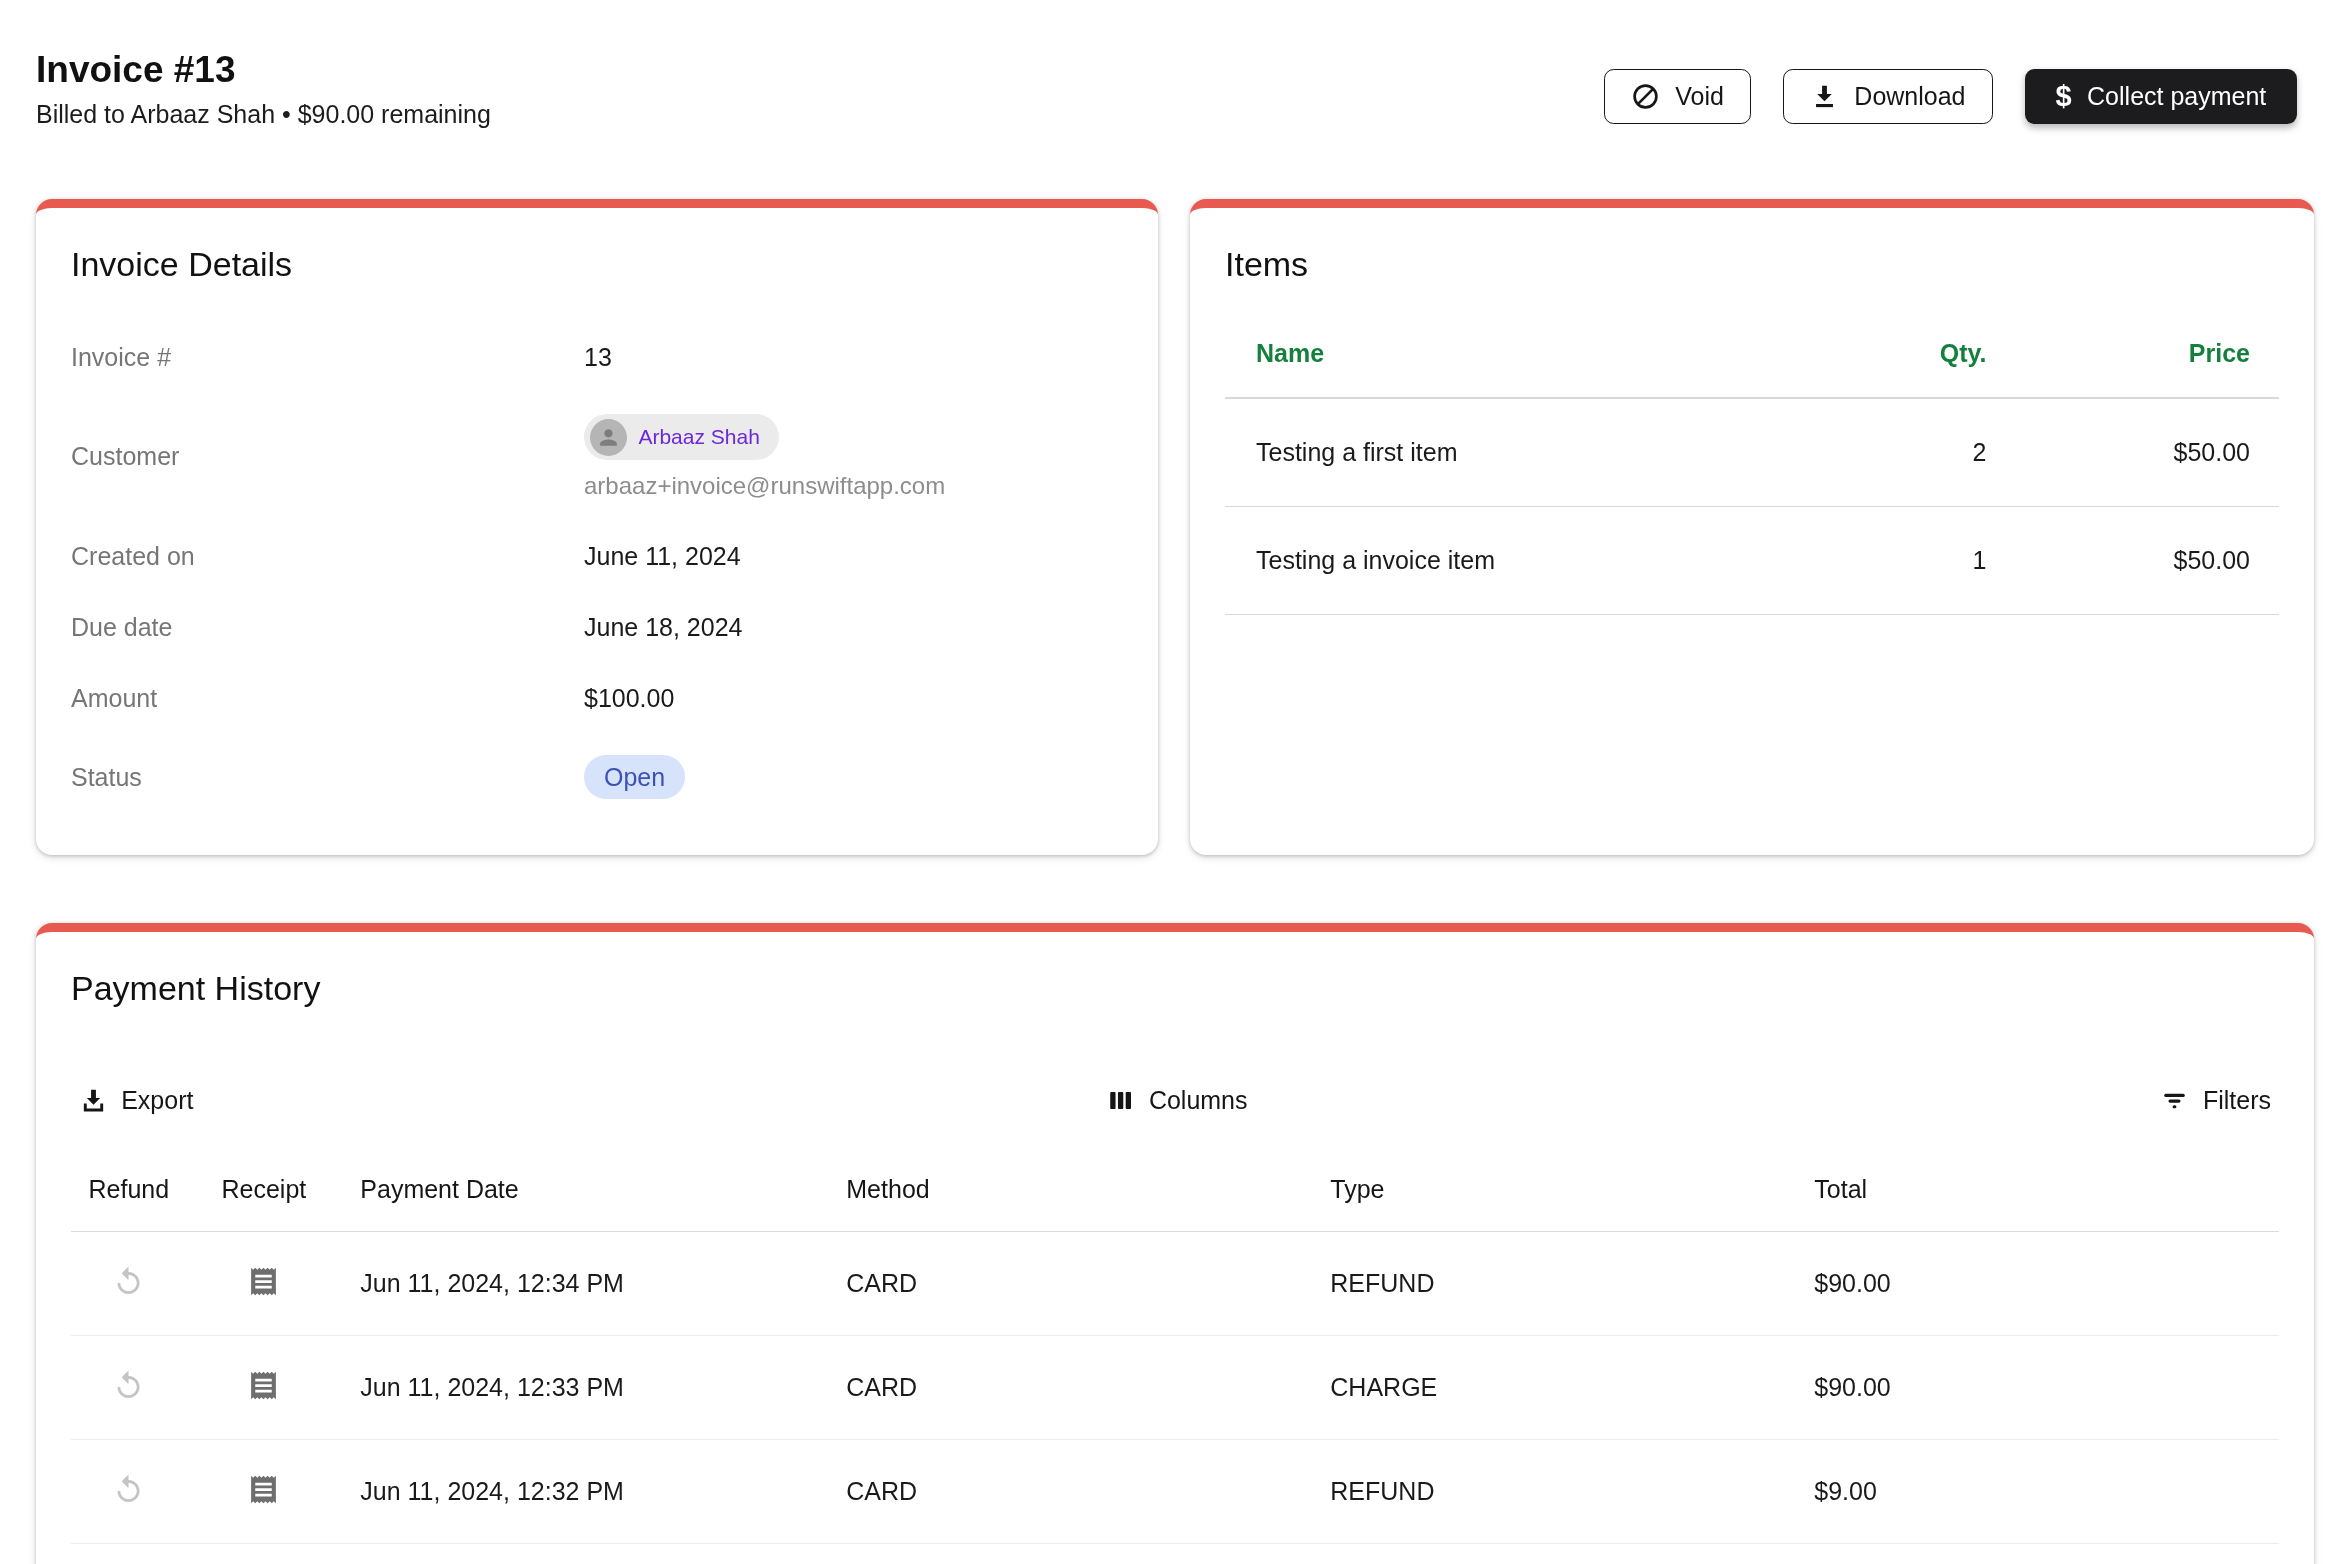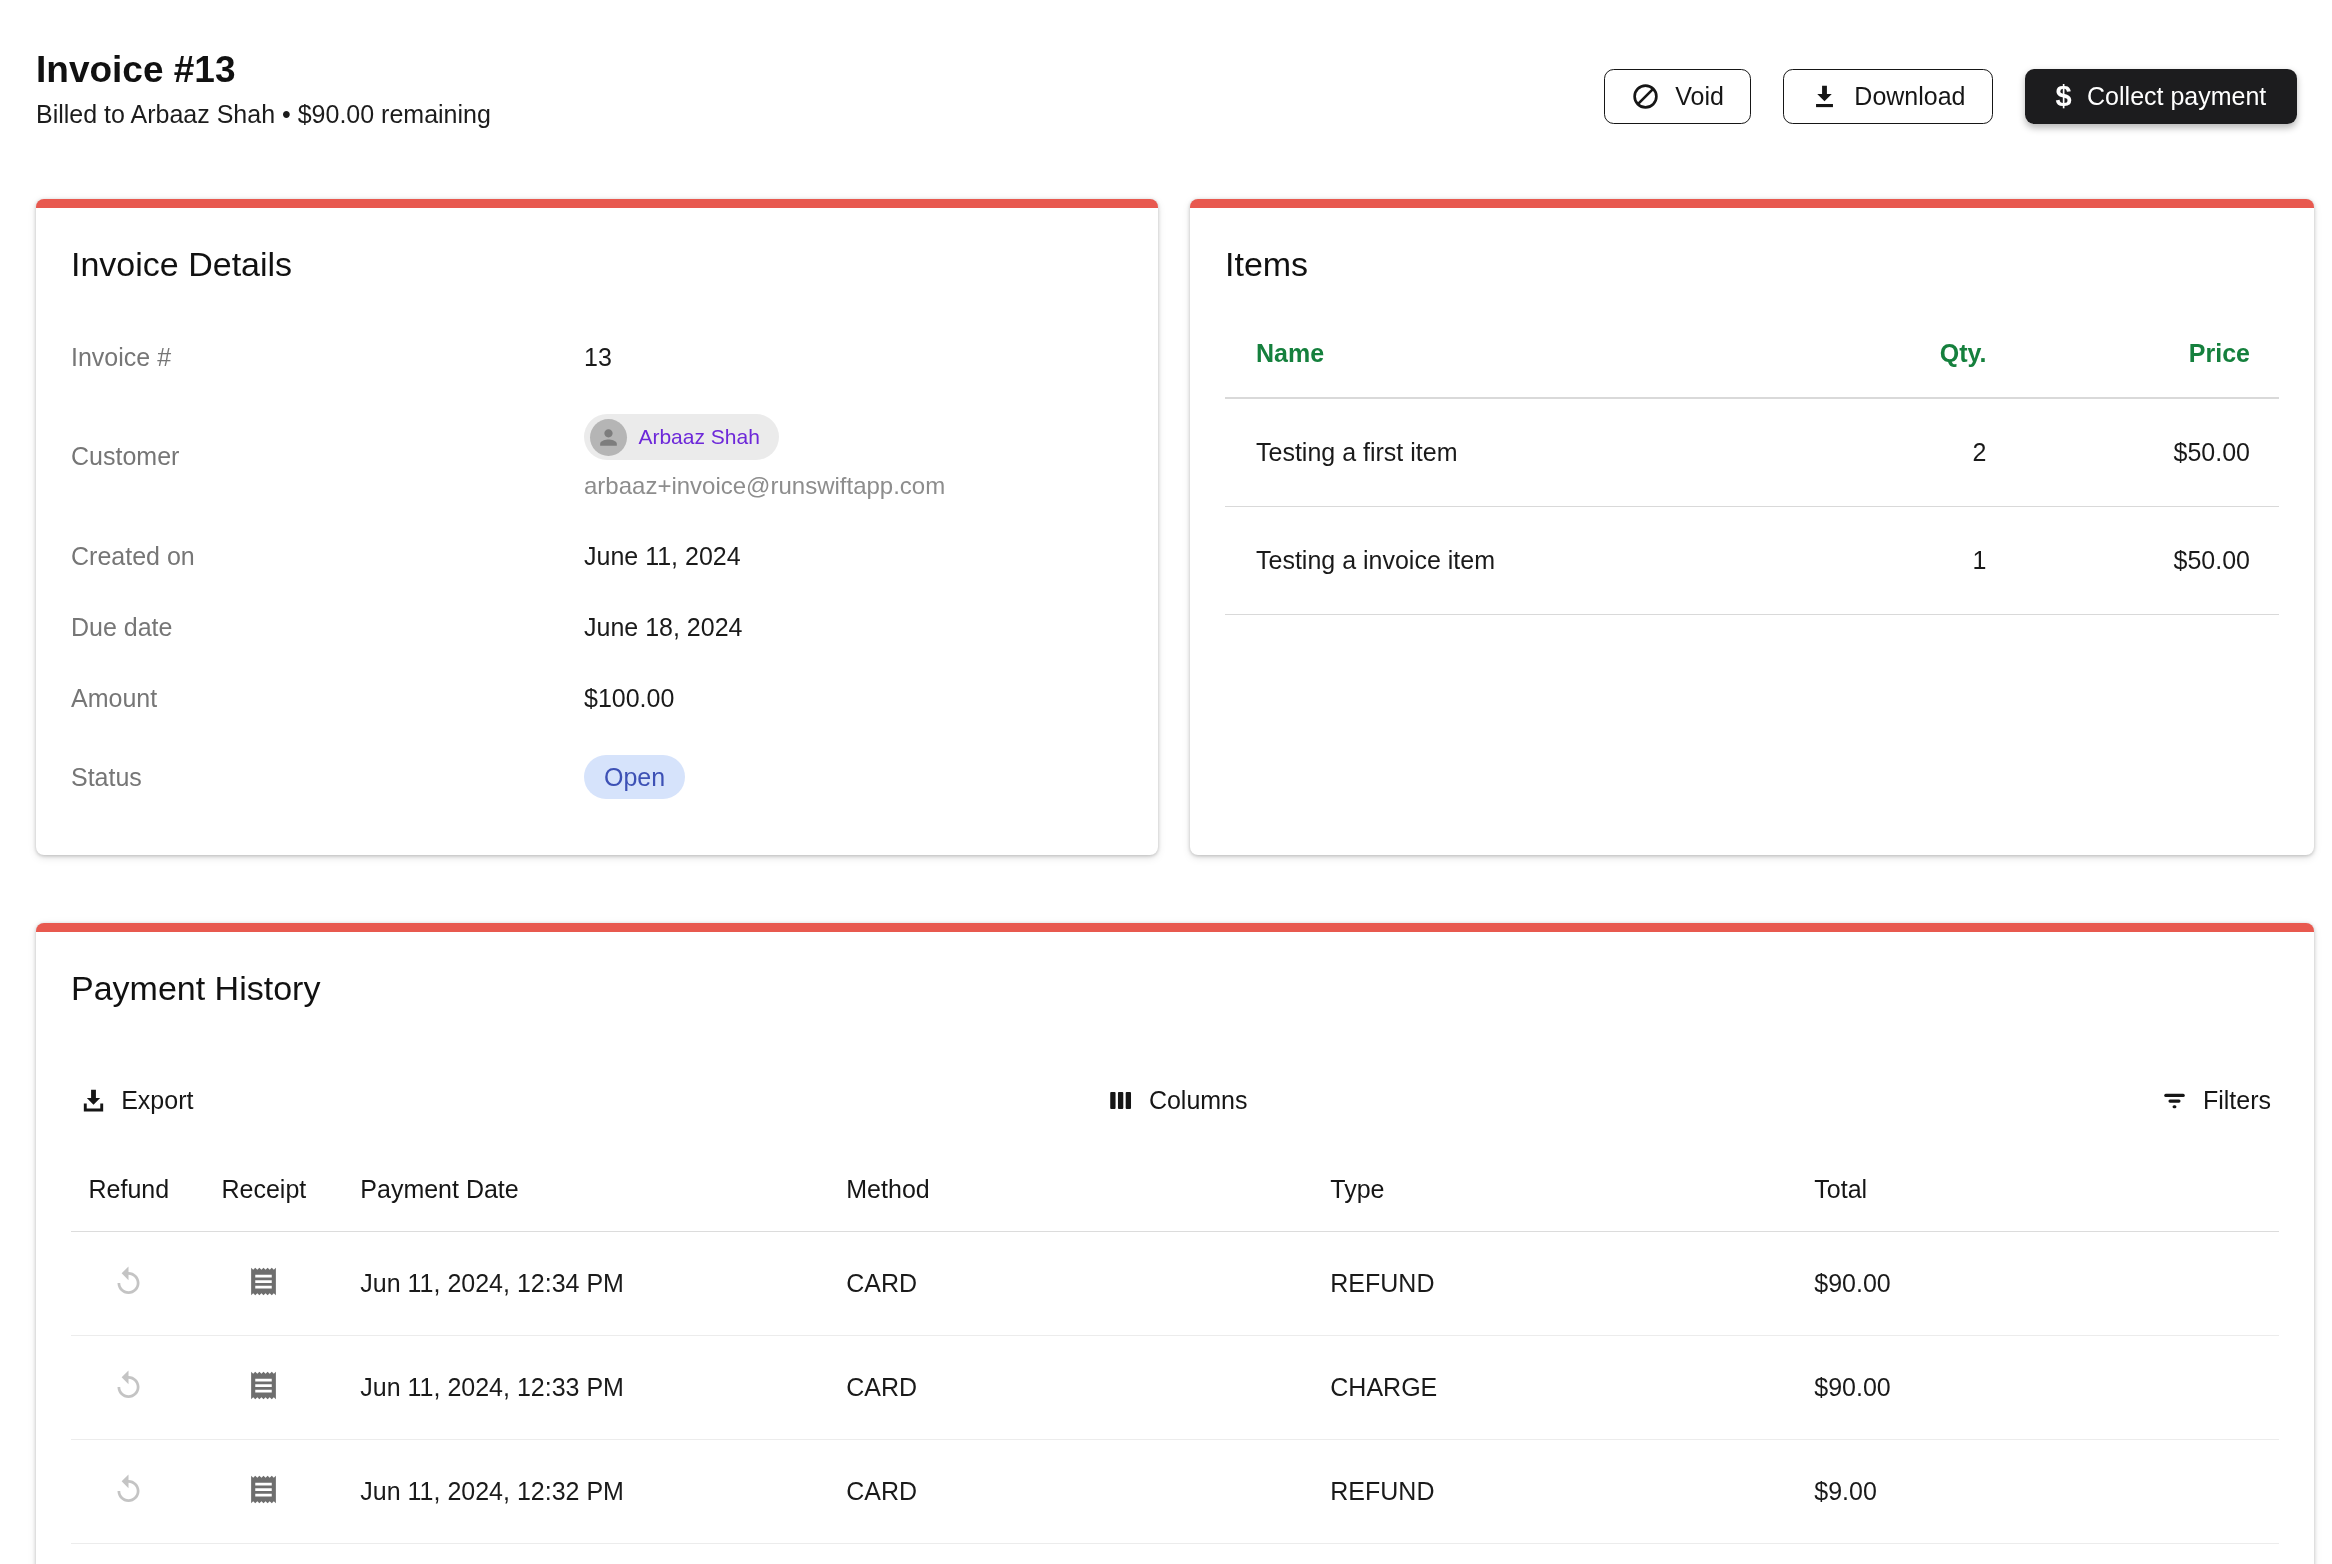--- a/index.html
+++ b/index.html
@@ -21,21 +21,21 @@
   .btn{display:inline-flex;align-items:center;gap:15.4px;height:55px;border-radius:9.7px;
        font-size:25px;font-weight:500;cursor:pointer;font-family:inherit;}
   .btn.outlined{background:#fff;border:1.9px solid #161616;color:#161616;padding:6px 26px;}
   .btn.solid{background:var(--button-dark-bg);border:none;color:#fff;padding:0 31px;
        box-shadow:0 3.9px 7.7px rgba(0,0,0,0.28);}
   .btn svg{flex:0 0 auto;}
   .dollar-glyph{font-size:29px;font-weight:600;line-height:1;}
 
   
   .cards-row{display:grid;grid-template-columns:1122px 1124px;gap:32px;align-items:stretch;}
-  .card{background:#fff;border-radius:8px;border-top:9.7px solid var(--accent);
+  .card{background:#fff;border-radius:16px;border-top:9.7px solid var(--accent);
         box-shadow:0 1px 3.9px rgba(0,0,0,0.22),0 2.9px 8.7px rgba(0,0,0,0.10);
         padding:35px;}
   .card-title{margin:0;font-size:34px;line-height:42px;font-weight:500;color:#111;}
 
   
   .detail-rows{margin-top:37px;}
   .detail-row{display:grid;grid-template-columns:513px 1fr;align-items:center;padding:21px 0;}
   .detail-label{font-size:25px;color:#767676;}
   .detail-value{font-size:25px;color:#1a1a1a;}
   .customer-chip{display:inline-flex;align-items:center;gap:11.6px;background:#ebebeb;

